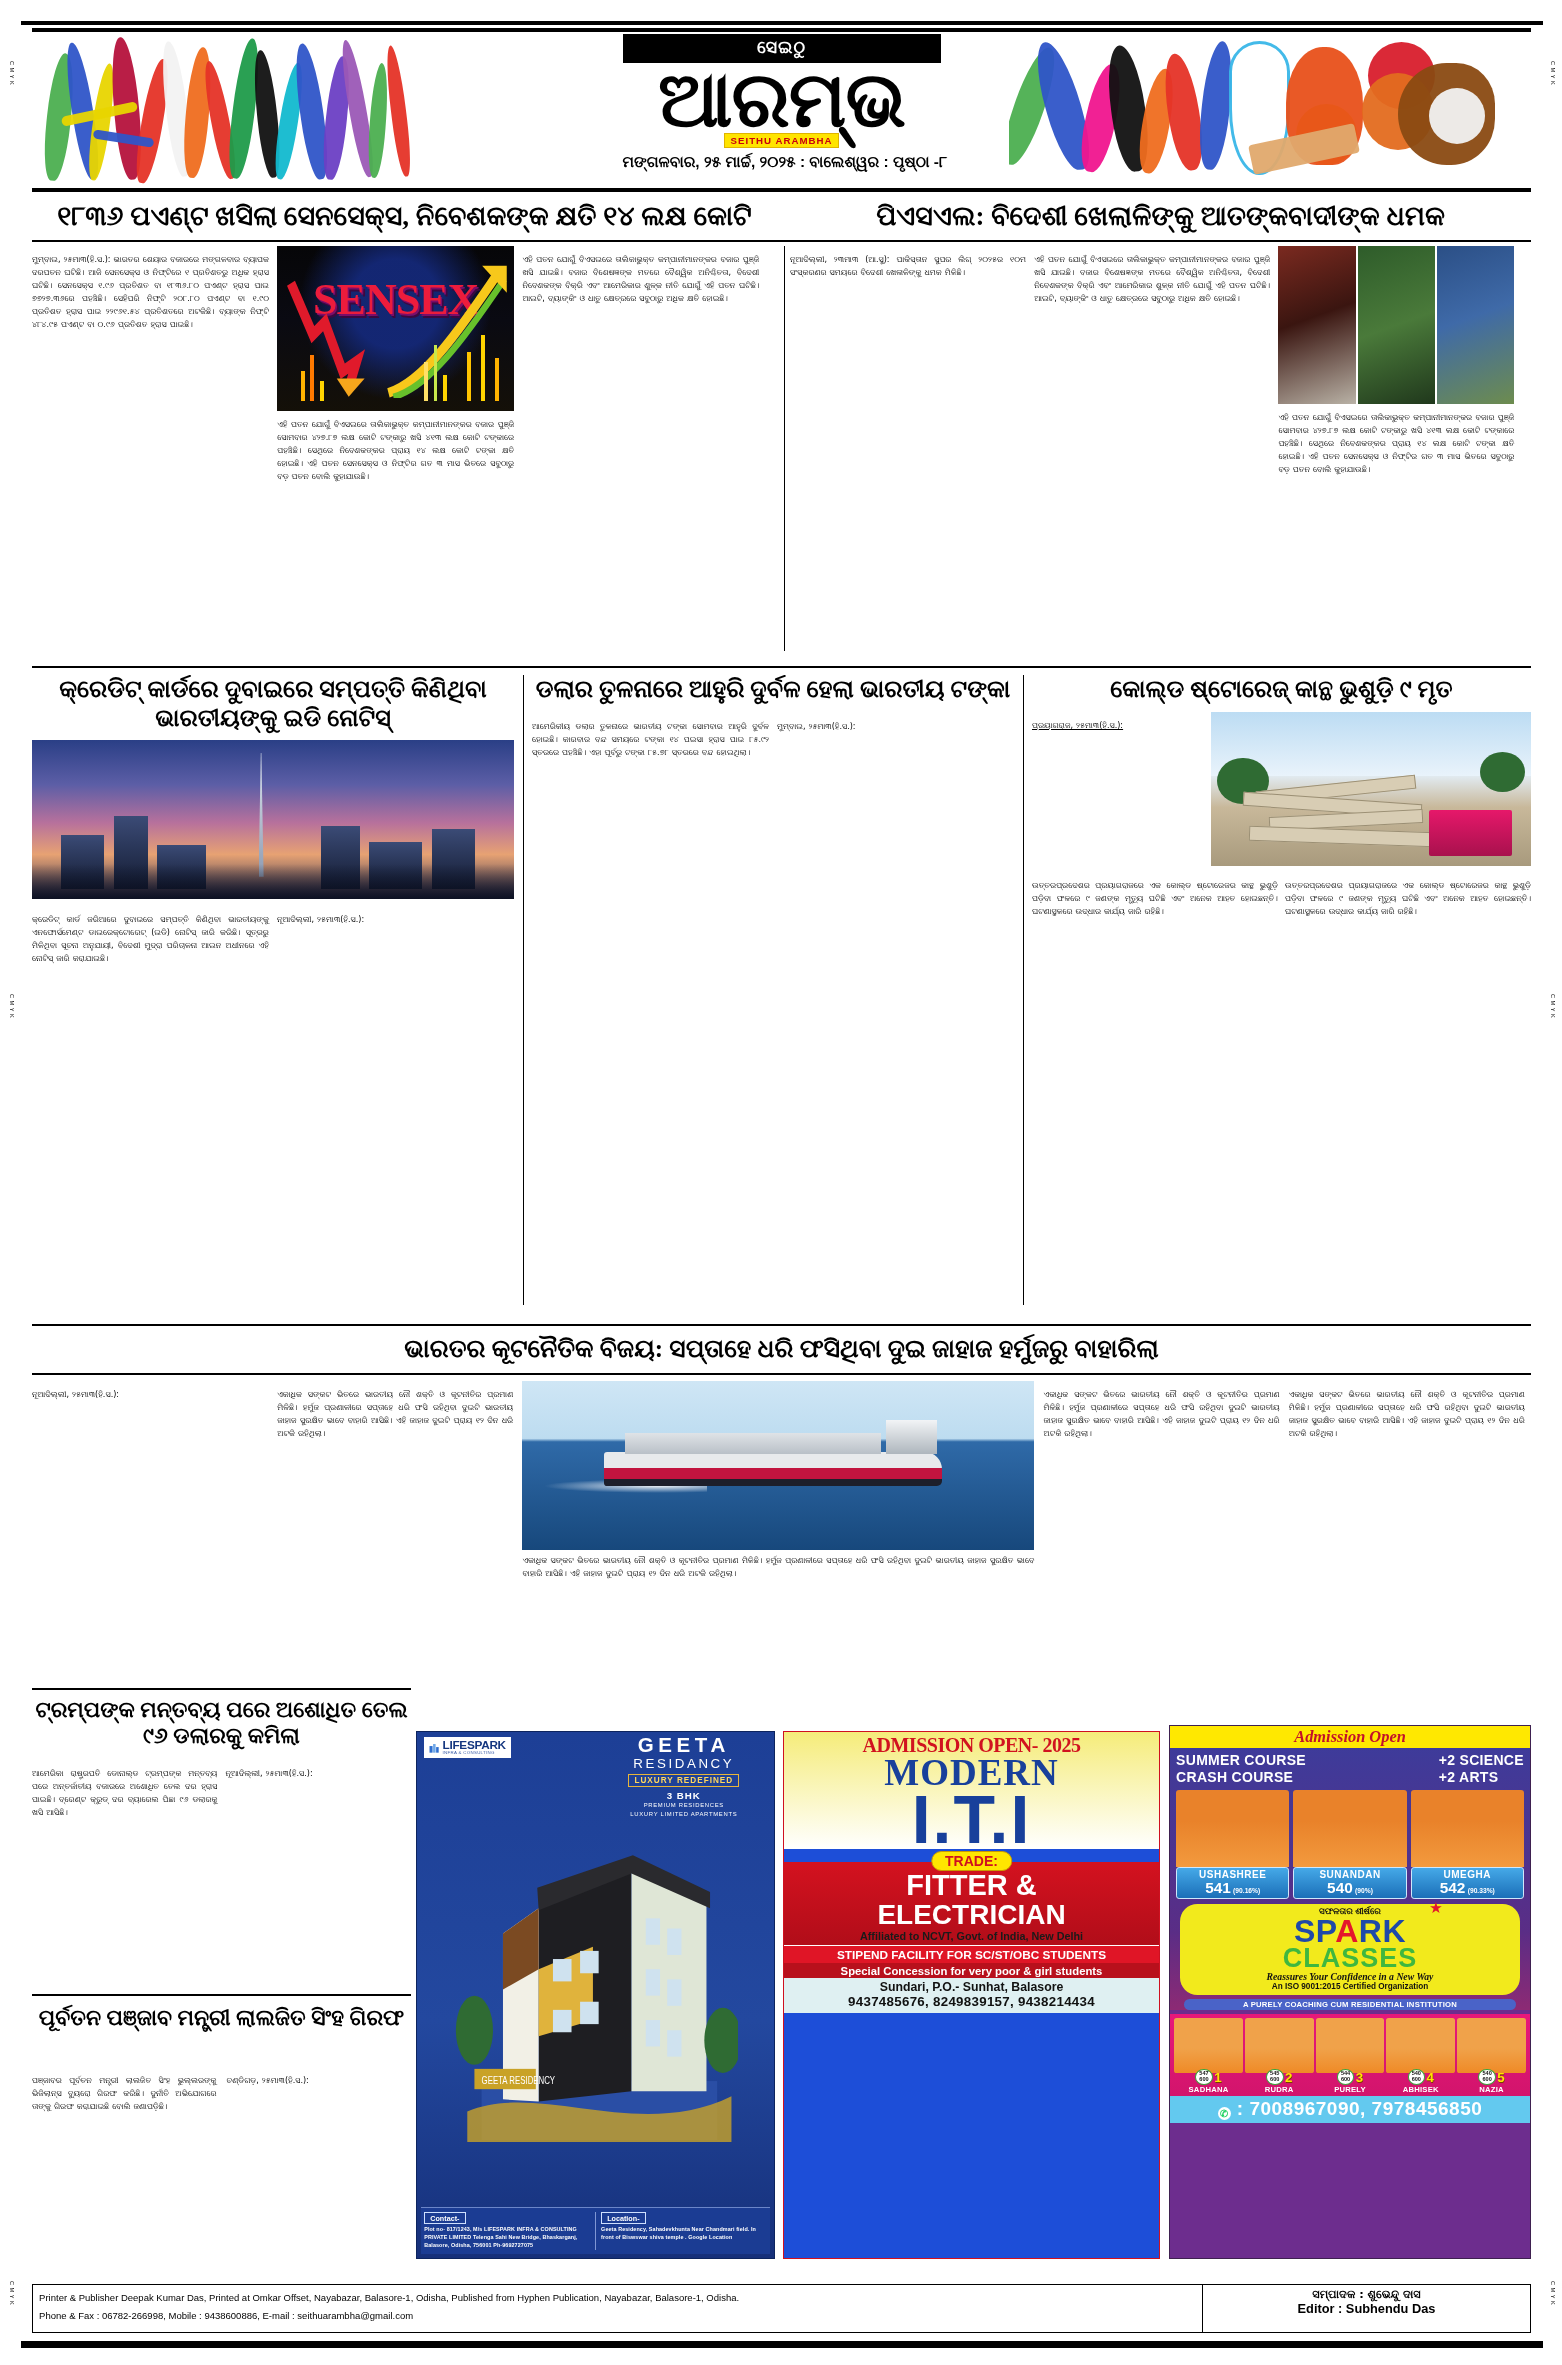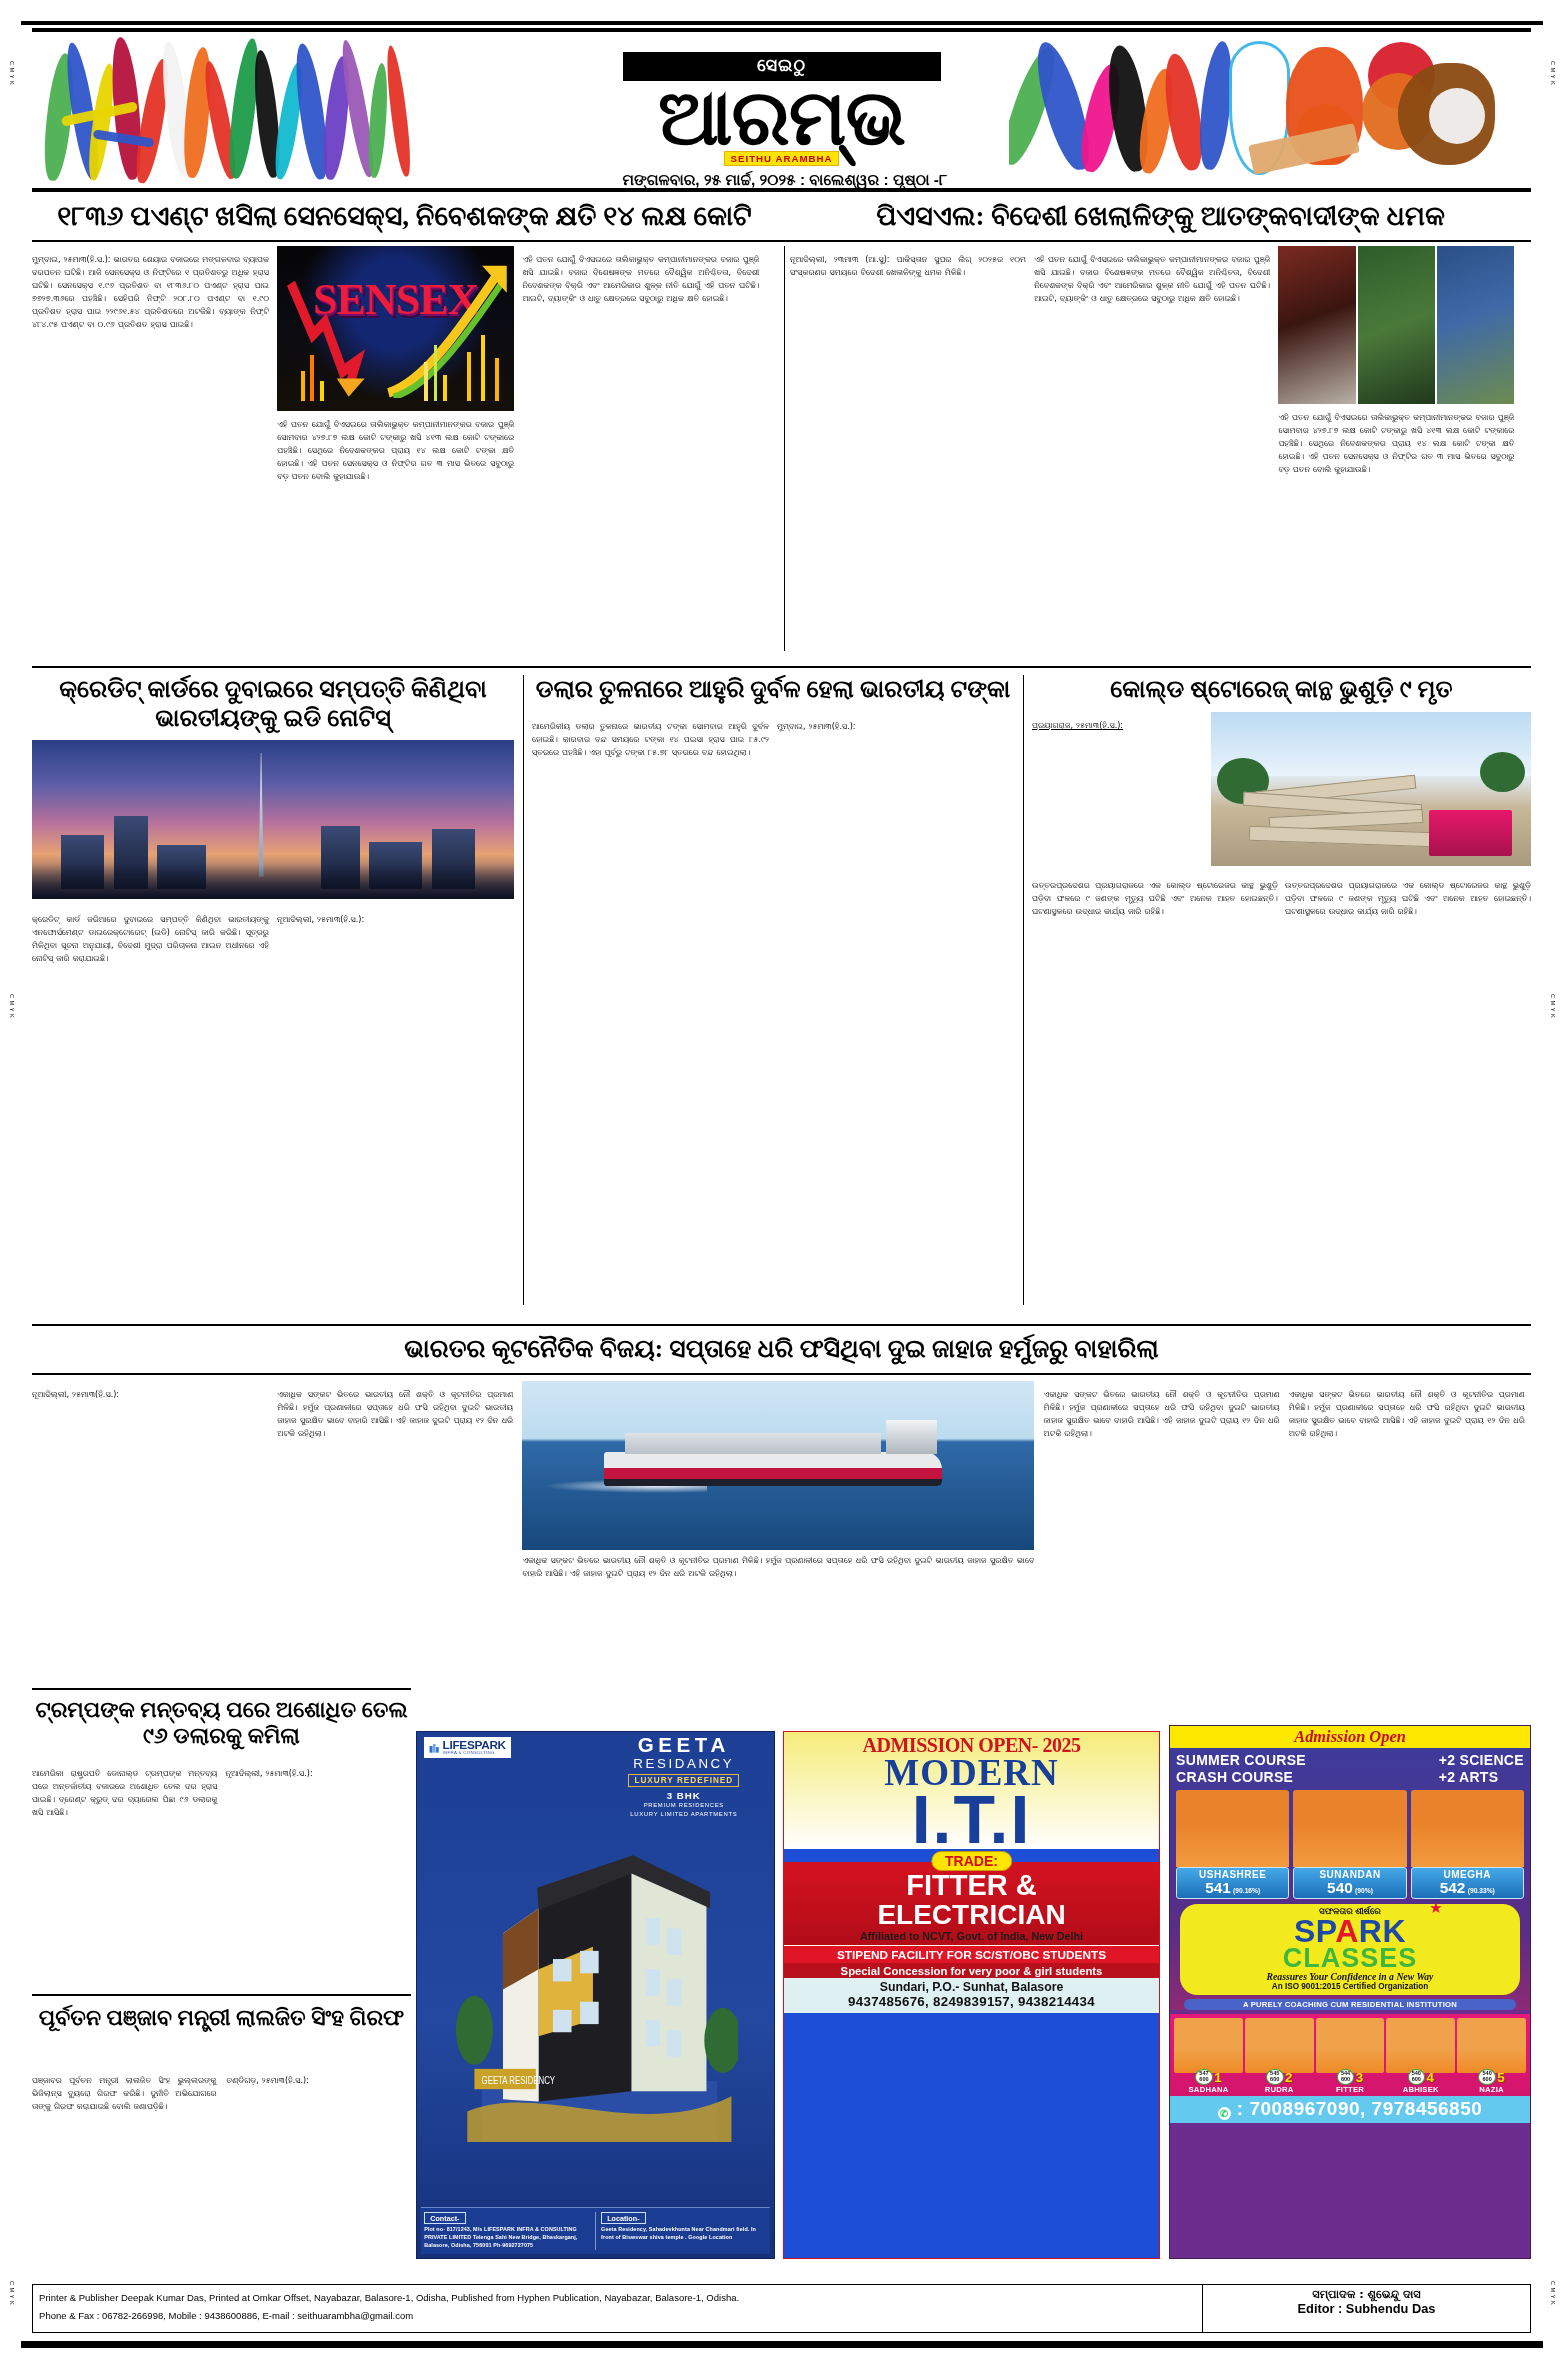--- a/index.html
+++ b/index.html
@@ -22,21 +22,21 @@
     position:absolute; left:32px; top:28px; width:1499px; height:164px;
     border-top:4.6px solid #000; border-bottom:4.6px solid #000;
     background:#fff; overflow:hidden;
   }
   .mh-art { position:absolute; top:0; bottom:0; overflow:hidden; }
   .mh-art.left { left:0; width:507px; }
   .mh-art.right { right:0; width:522px; }
   .streak { position:absolute; border-radius:50% 50% 45% 45%; opacity:.95; }
   .mh-center {
     position:absolute; left:50%; top:0; transform:translateX(-50%);
-    width:318px; text-align:center; padding-top:20px;
+    width:318px; text-align:center; padding-top:2px;
   }
   .mh-badge {
     background:#000; color:#fff; font-size:17.4px; line-height:1.25;
     padding:3.1px 0 4.1px; letter-spacing:1px; font-weight:bold;
     font-family:"Liberation Serif", serif;
   }
   .mh-title {
     font-family:"Liberation Serif", serif;
     font-size:77px; font-weight:bold; line-height:0.95; margin-top:1px;
     letter-spacing:-1px;
@@ -631,21 +631,21 @@
             <div class="num">2</div>
           </div>
           <div class="rname">RUDRA</div>
         </div>
         <div class="rank">
           <div class="rface"></div>
           <div class="rscore">
             <div class="oval"><span>544</span><br><span>600</span></div>
             <div class="num">3</div>
           </div>
-          <div class="rname">FITTER</div>
+          <div class="rname">PURELY</div>
         </div>
         <div class="rank">
           <div class="rface"></div>
           <div class="rscore">
             <div class="oval"><span>540</span><br><span>600</span></div>
             <div class="num">4</div>
           </div>
           <div class="rname">ABHISEK</div>
         </div>
         <div class="rank">

